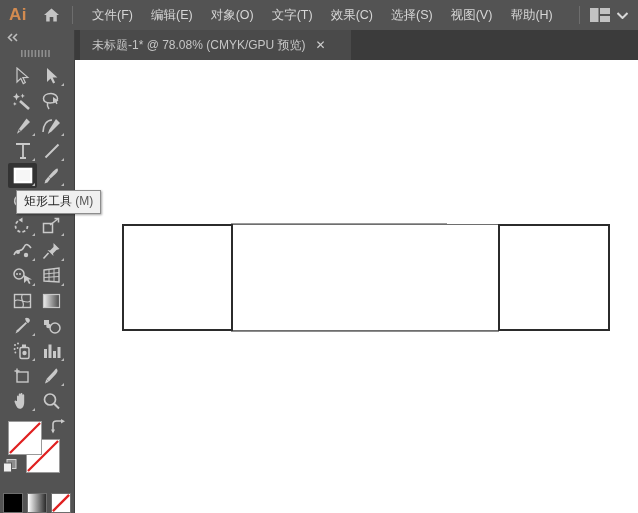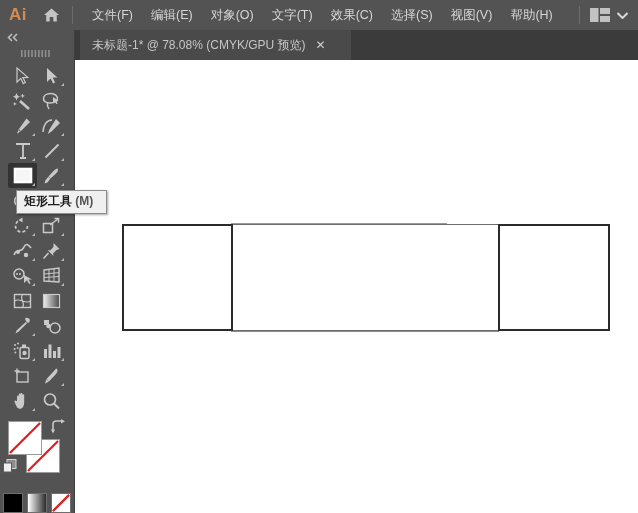--- a/index.html
+++ b/index.html
@@ -118,25 +118,24 @@
     width: 563px; height: 453px;
     background: #ffffff;
     overflow: hidden;
   }
   .shape { position: absolute; background: #ffffff; }
 
   
   #tooltip {
     position: absolute; left: 16px; top: 190px;
     background: #f0f0f0; border: 1px solid #8d8d8d;
-    padding: 2px 13px 3px 7px;
+    padding: 2px 7px 3px 7px;
     font-size: 12px; color: #1d1d1d; white-space: nowrap;
     box-shadow: 1px 1px 2px rgba(0,0,0,.35);
     z-index: 50;
-    font-weight: bold;
   }
   #tooltip .tt-key { color: #555; }
 </style>
 </head>
 <body>
 
 <div id="app">
 
   <div id="menubar">
     <div id="ai-logo">Ai</div>

